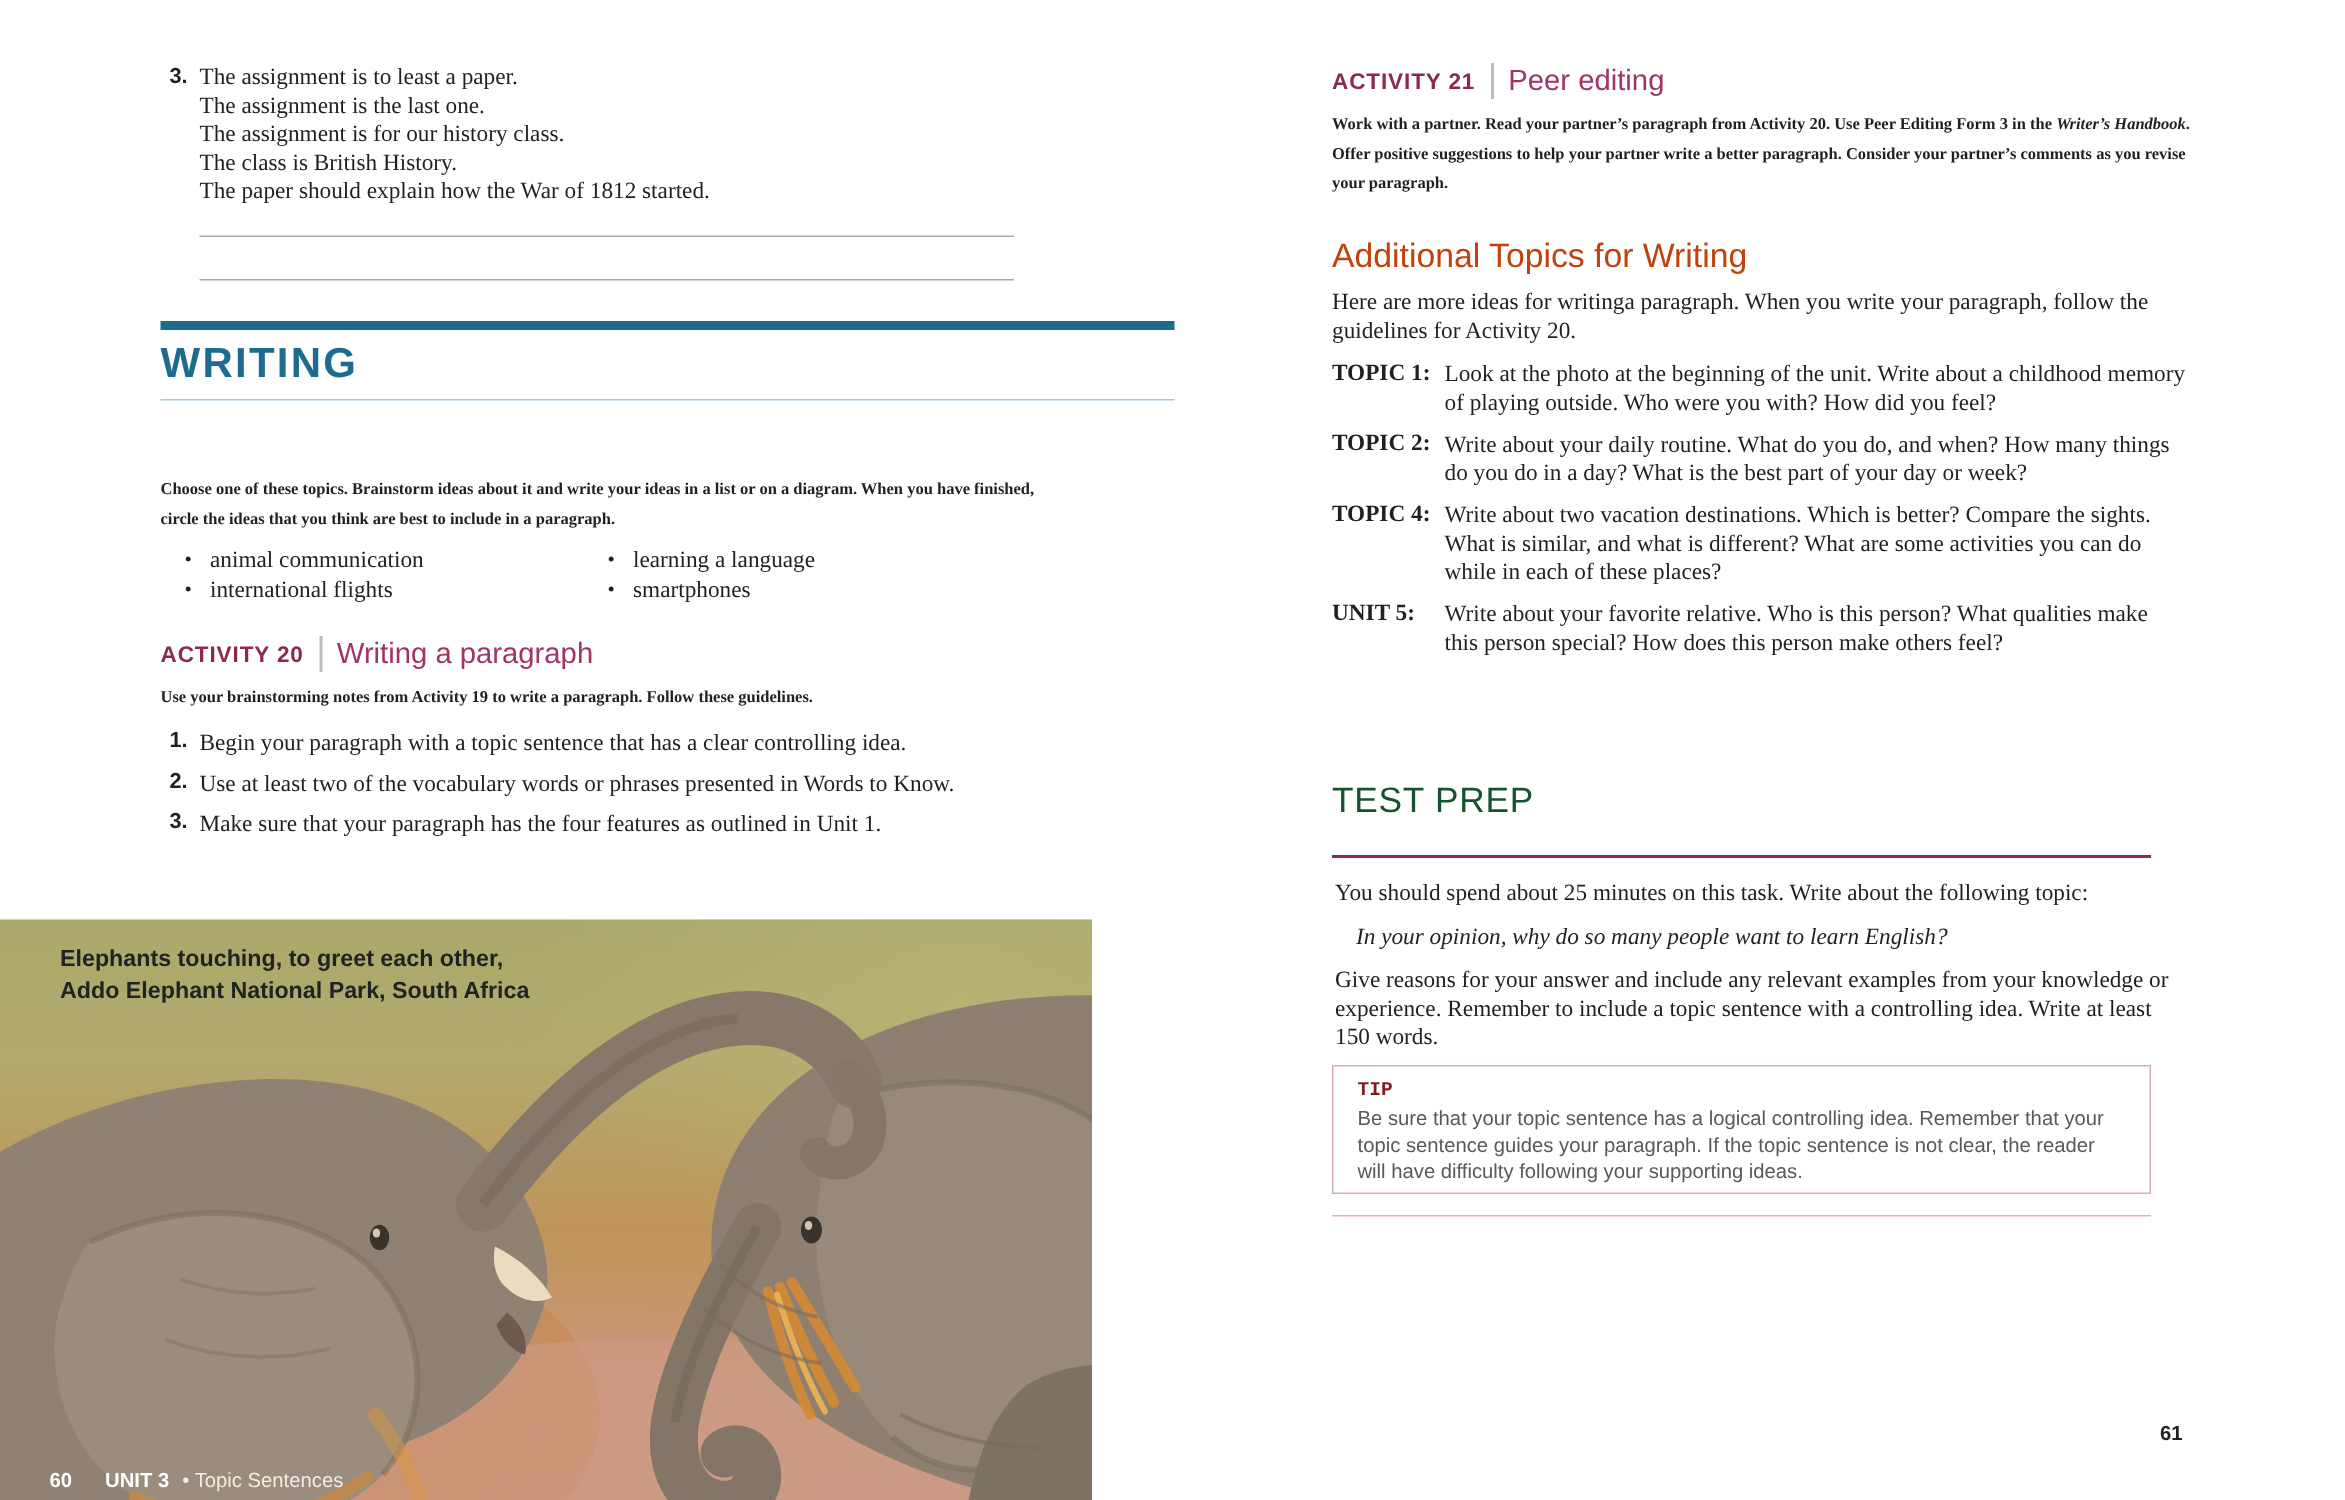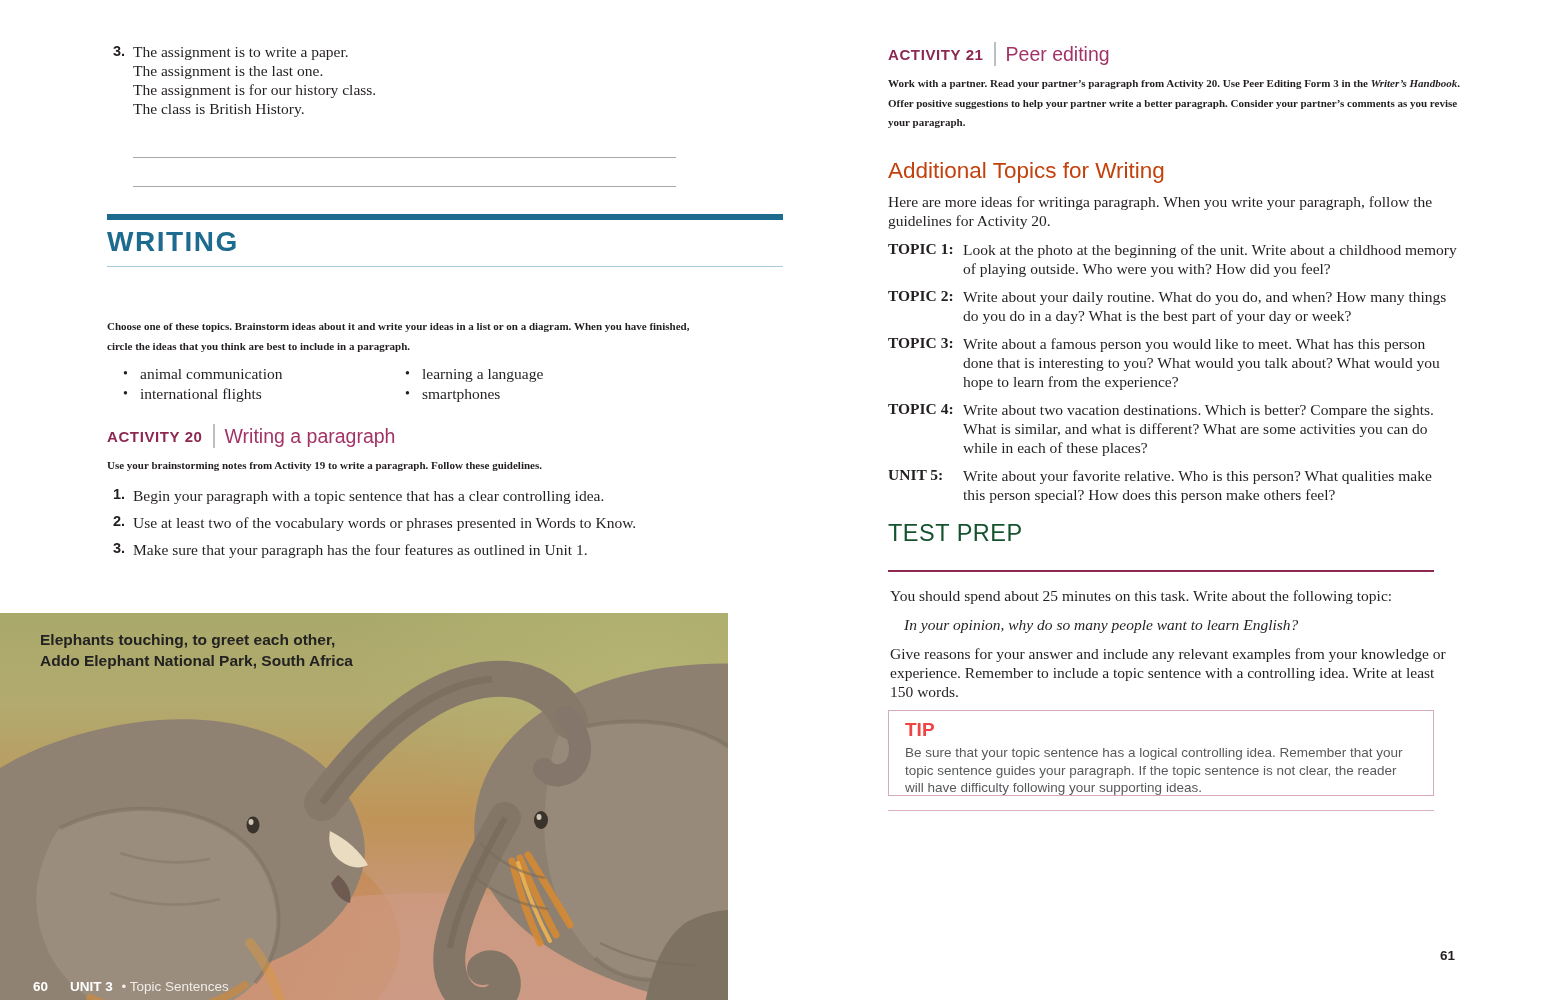--- a/index.html
+++ b/index.html
@@ -73,37 +73,38 @@
   .topic .txt{margin-left:75px;width:495px;}
 
   .testprep-head{left:888px;top:520px;font-size:23.5px;color:#14532d;letter-spacing:.5px;}
   .testprep-rule{left:888px;top:570px;width:546px;height:2px;background:#8e2a52;}
   .tp-intro{left:890px;top:586px;width:570px;}
   .tp-prompt{left:904px;top:615px;width:540px;font-style:italic;}
   .tp-body{left:890px;top:644px;width:560px;}
 
   .tip-box{left:888px;top:710px;width:546px;height:86px;border:1px solid #d9aab9;box-sizing:border-box;
     padding:8px 16px 0 16px;}
-  .tip-label{font-family:Liberation Sans, sans-serif;font-weight:bold;font-size:19px;color:#ef4444;margin-bottom:3px;}
+  .tip-label{font-family:Liberation Mono, monospace;font-weight:bold;font-size:13px;color:#7f1d1d;margin-bottom:3px;}
   .tip-text{font-family:"Liberation Sans",sans-serif;font-size:13.5px;line-height:17.5px;color:#58595b;width:510px;}
   .pink-rule{left:888px;top:810px;width:546px;height:1px;background:#dfb2c0;}
   .page-num-right{left:1440px;top:948px;font-family:"Liberation Sans",sans-serif;font-weight:bold;font-size:13.5px;color:#231f20;}
 </style>
 </head>
 <body>
 
 <div class="canvas">
 
   <div class="abs item3">
     <span class="num">3.</span>
     <div class="lines serif">
-      <div>The assignment is to write a paper.</div>
+      <div>The assignment is to least a paper.</div>
       <div>The assignment is the last one.</div>
       <div>The assignment is for our history class.</div>
       <div>The class is British History.</div>
+      <div>The paper should explain how the War of 1812 started.</div>
     </div>
   </div>
   <div class="abs answer-line line1"></div>
   <div class="abs answer-line line2"></div>
 
   <div class="abs writing-bar"></div>
   <div class="abs writing-title sans">WRITING</div>
   <div class="abs writing-rule"></div>
 
   <div class="abs a19-intro serif-bold">Choose one of these topics. Brainstorm ideas about it and write your ideas in a list or on a diagram. When you have finished, circle the ideas that you think are best to include in a paragraph.</div>
@@ -213,24 +214,20 @@
   <div class="abs topics">
     <div class="topic">
       <span class="lbl">TOPIC 1:</span>
       <div class="txt serif">Look at the photo at the beginning of the unit. Write about a childhood memory of playing outside. Who were you with? How did you feel?</div>
     </div>
     <div class="topic">
       <span class="lbl">TOPIC 2:</span>
       <div class="txt serif">Write about your daily routine. What do you do, and when? How many things do you do in a day? What is the best part of your day or week?</div>
     </div>
     <div class="topic">
-      <span class="lbl">TOPIC 3:</span>
-      <div class="txt serif">Write about a famous person you would like to meet. What has this person done that is interesting to you? What would you talk about? What would you hope to learn from the experience?</div>
-    </div>
-    <div class="topic">
       <span class="lbl">TOPIC 4:</span>
       <div class="txt serif">Write about two vacation destinations. Which is better? Compare the sights. What is similar, and what is different? What are some activities you can do while in each of these places?</div>
     </div>
     <div class="topic">
       <span class="lbl">UNIT 5:</span>
       <div class="txt serif">Write about your favorite relative. Who is this person? What qualities make this person special? How does this person make others feel?</div>
     </div>
   </div>
 
   <div class="abs testprep-head sans">TEST PREP</div>

